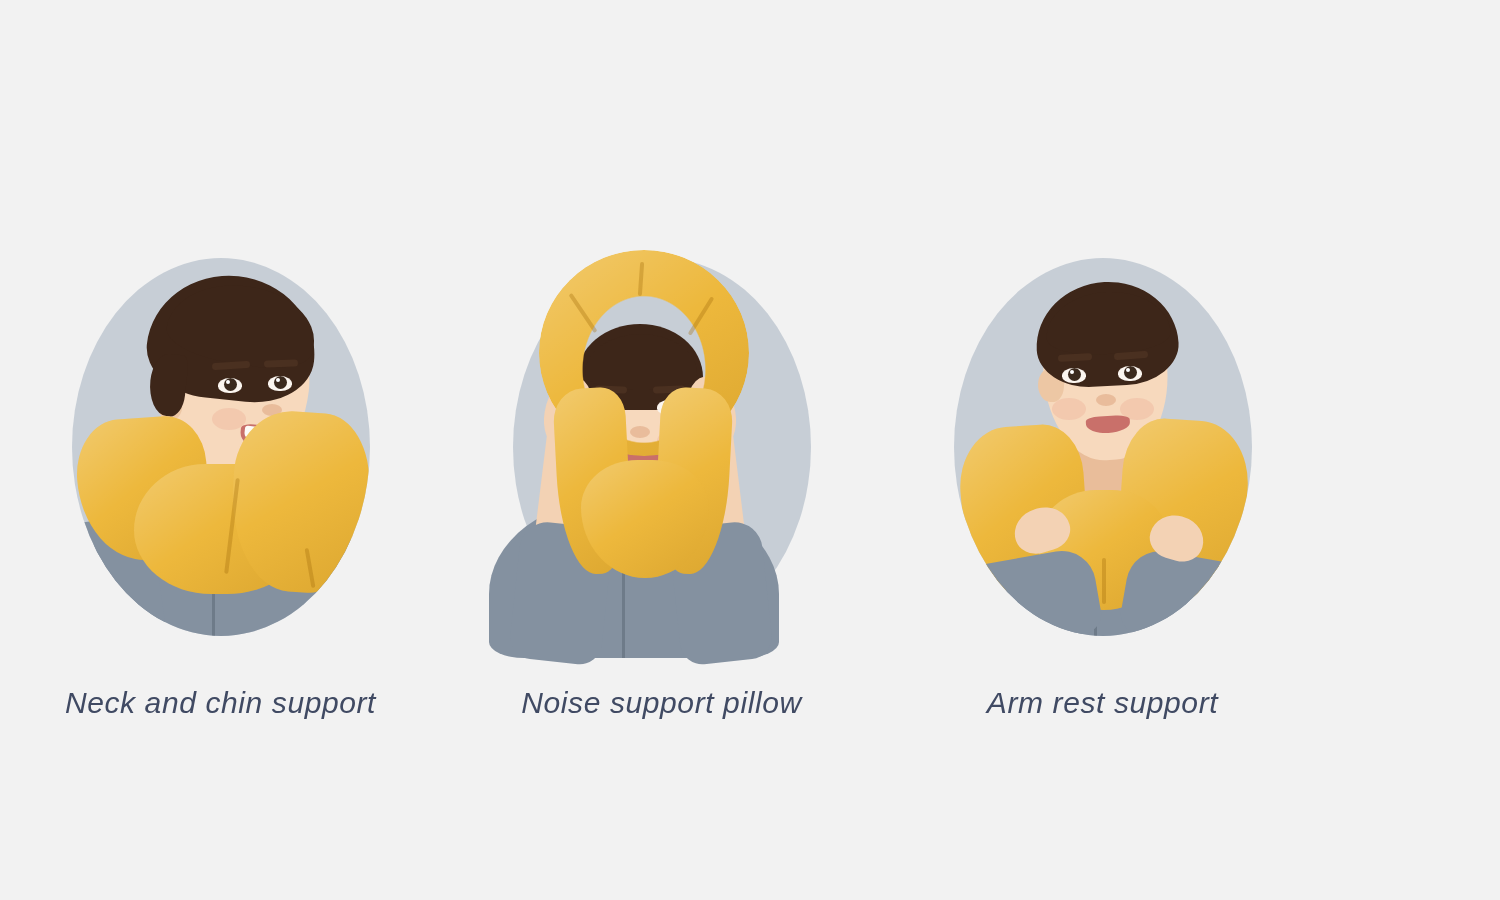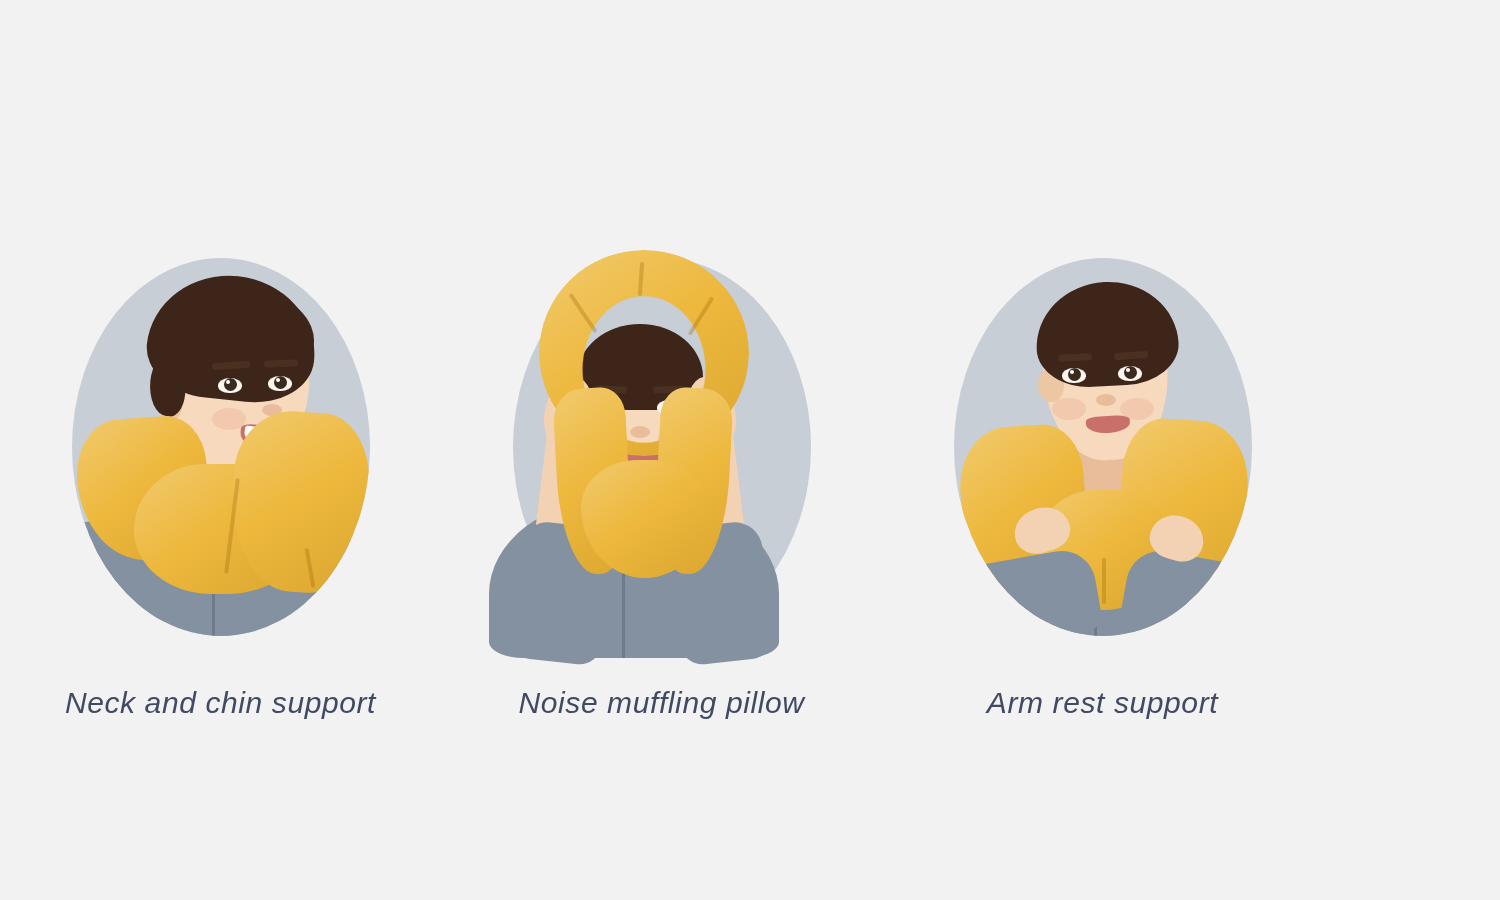--- a/index.html
+++ b/index.html
@@ -284,21 +284,21 @@
                       -webkit-mask:radial-gradient(ellipse 62px 74px at 50% 58%, transparent 98%, #000 100%);
                       mask:radial-gradient(ellipse 62px 74px at 50% 58%, transparent 98%, #000 100%);"></div>
           <div class="pillow sheen" style="left:104px; top:250px; width:72px; height:186px; border-radius:40% 34% 44% 48% / 18% 16% 52% 54%; transform:rotate(-3deg);"></div>
           <div class="pillow sheen" style="left:204px; top:250px; width:72px; height:186px; border-radius:34% 40% 48% 44% / 16% 18% 54% 52%; transform:rotate(3deg);"></div>
           <div class="pillow sheen" style="left:128px; top:322px; width:128px; height:118px; border-radius:44% 44% 50% 50% / 40% 40% 60% 60%;"></div>
           <div class="seam" style="left:128px; top:152px; width:4px; height:46px; transform:rotate(-34deg);"></div>
           <div class="seam" style="left:186px; top:124px; width:4px; height:34px; transform:rotate(4deg);"></div>
           <div class="seam" style="left:246px; top:156px; width:4px; height:44px; transform:rotate(32deg);"></div>
         </div>
       </div>
-      <div class="caption">Noise muffling pillow</div>
+      <div class="caption">Noise support pillow</div>
     </div>
 
     <div class="panel">
       <div class="stage">
         <div class="oval"></div>
 
         <div class="clip">
 
           <div class="shirt" style="left:14px; top:268px; width:276px; height:170px;"></div>
 

